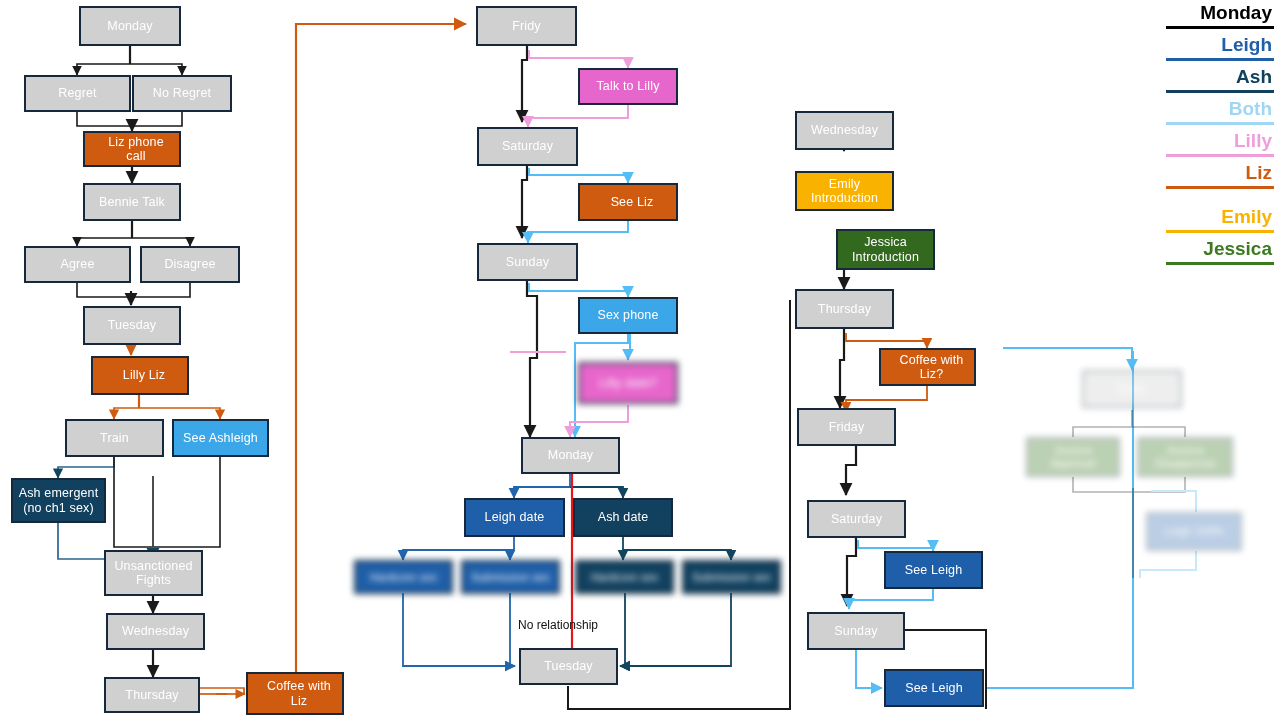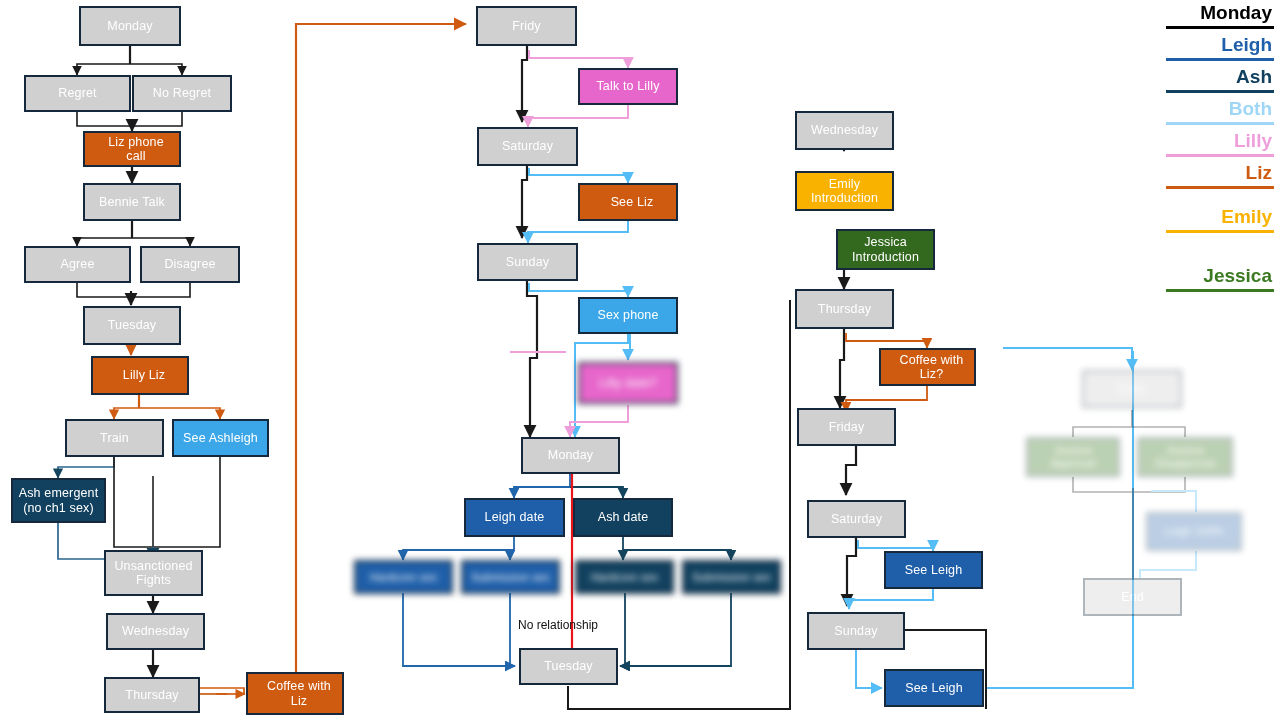--- a/index.html
+++ b/index.html
@@ -41,21 +41,21 @@
   }
   .legend-row i.rule{display:block;height:3px;width:100%;}
   .lg-default .lbl{color:#000000;font-weight:normal;}
   .lg-default .rule{background:#000000;}
   .lg-leigh .lbl{color:#1F5FA9;} .lg-leigh .rule{background:#1F5FA9;}
   .lg-ash .lbl{color:#11415F;} .lg-ash .rule{background:#11415F;}
   .lg-both .lbl{color:#9FD6F5;} .lg-both .rule{background:#9FD6F5;}
   .lg-lilly .lbl{color:#EE9FDB;} .lg-lilly .rule{background:#EE9FDB;}
   .lg-liz .lbl{color:#CF5B11;} .lg-liz .rule{background:#CF5B11;}
   .lg-emily .lbl{color:#F9B200;margin-top:12px;} .lg-emily .rule{background:#F9B200;}
-  .lg-jessica .lbl{color:#3C7A22;margin-top:27px;} .lg-jessica .rule{background:#3C7A22;}
+  .lg-jessica .lbl{color:#3C7A22;} .lg-jessica .rule{background:#3C7A22;}
 
   .edgelabel{
     position:absolute;font-size:12px;color:#111;z-index:4;white-space:nowrap;
   }
 </style>
 </head>
 <body>
 
 <div id="stage">
 
@@ -258,21 +258,20 @@
   <div class="node n-gray" style="left:797px;top:408px;width:99px;height:38px;">Friday</div>
   <div class="node n-gray" style="left:807px;top:500px;width:99px;height:38px;">Saturday</div>
   <div class="node n-blue" style="left:884px;top:551px;width:99px;height:38px;">See Leigh</div>
   <div class="node n-gray" style="left:807px;top:612px;width:98px;height:38px;">Sunday</div>
   <div class="node n-blue" style="left:884px;top:669px;width:100px;height:38px;">See Leigh</div>
 
   <div class="node n-gray blurbox faded" style="left:1082px;top:370px;width:100px;height:38px;">Date</div>
   <div class="node n-green2 blurbox faded" style="left:1026px;top:437px;width:94px;height:40px;font-size:11px;">Jessica Approval</div>
   <div class="node n-green2 blurbox faded" style="left:1137px;top:437px;width:96px;height:40px;font-size:11px;">Jessica Disapproval</div>
   <div class="node n-blue blurbox faded2" style="left:1146px;top:512px;width:96px;height:39px;font-size:11px;">Leigh 100%</div>
-  <div class="node n-gray faded" style="left:1083px;top:578px;width:99px;height:38px;">End</div>
 
   <div class="legend">
     <div class="legend-row lg-default">
       <span class="lbl">Monday</span>
       <i class="rule"></i>
     </div>
     <div class="legend-row lg-leigh">
       <span class="lbl">Leigh</span>
       <i class="rule"></i>
     </div>

